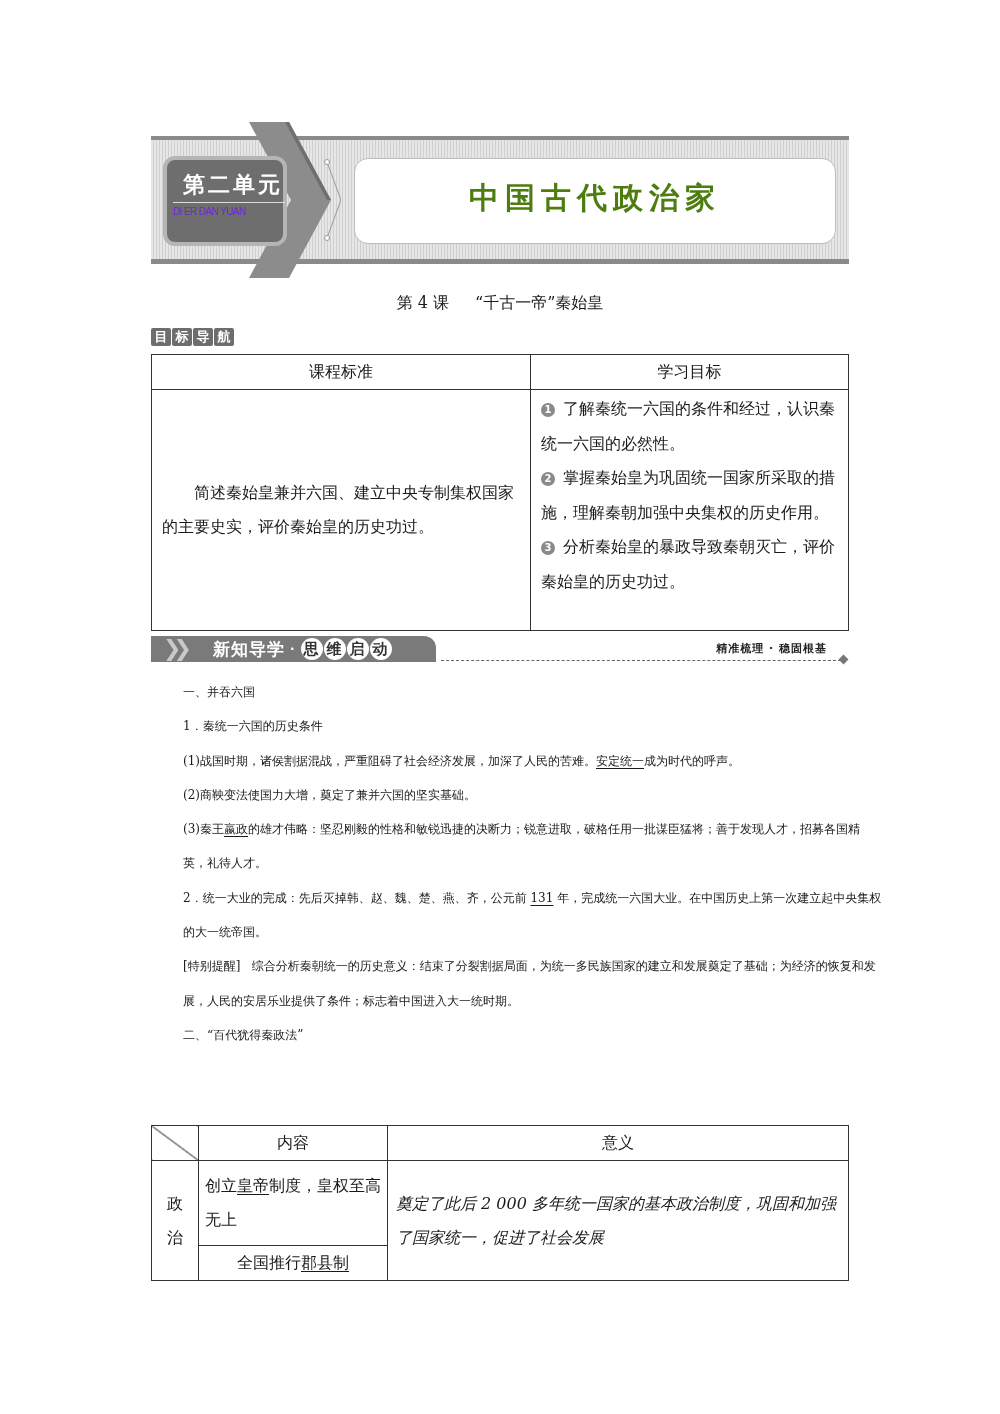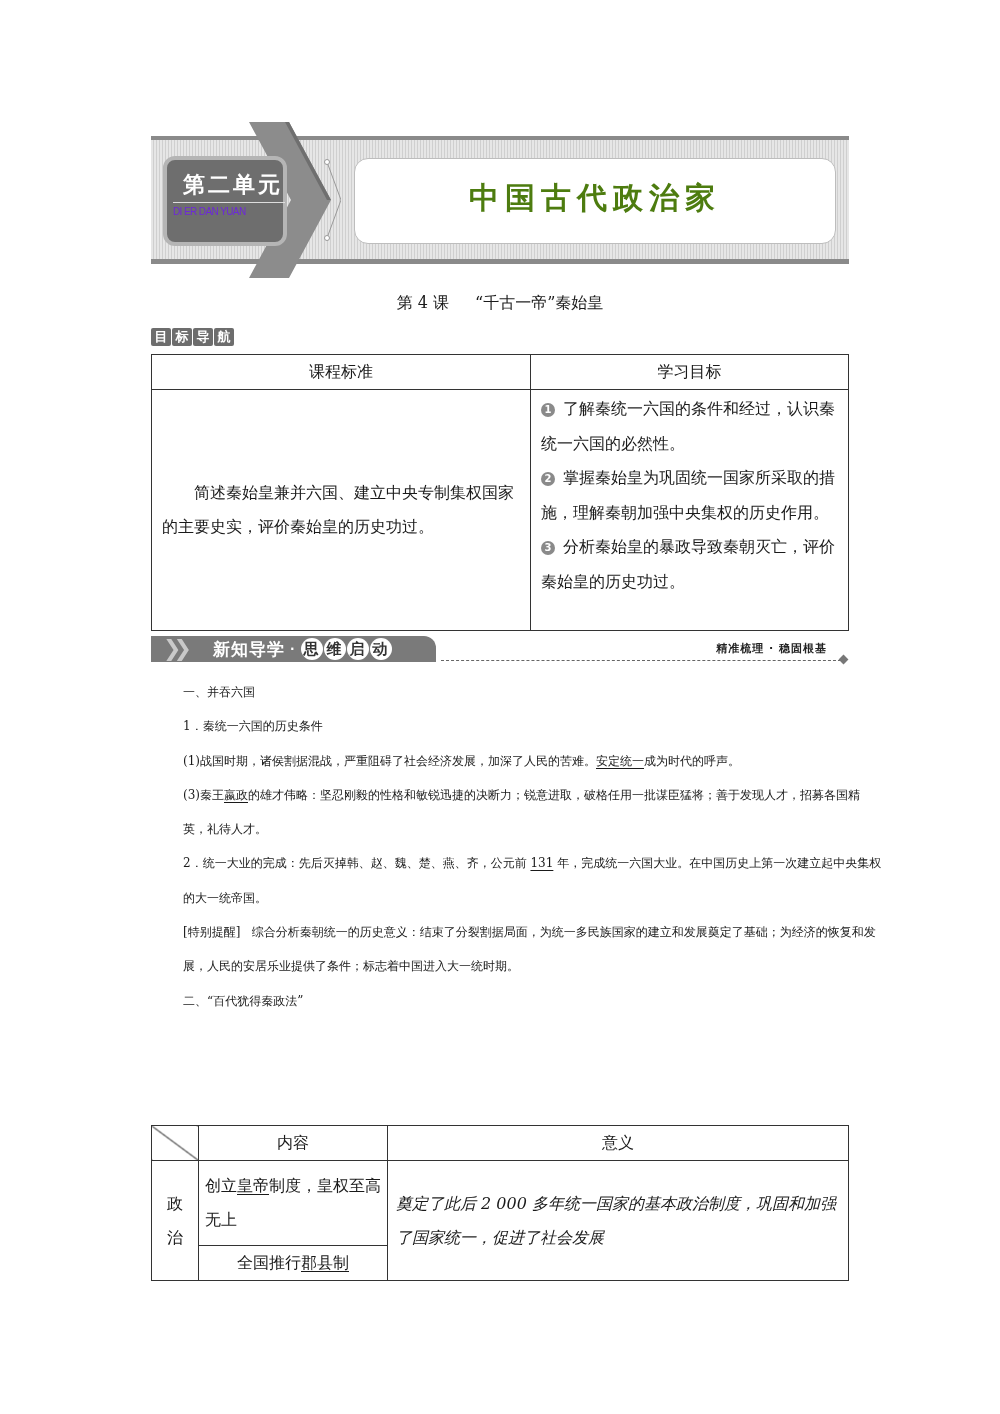--- a/index.html
+++ b/index.html
@@ -134,20 +134,21 @@
   </div>
   <div class="section-dash"></div>
   <div class="section-right">精准梳理 · 稳固根基</div>
   <div class="diamond"></div>
 </div>
 
 <div class="body-text">
   <p>一、并吞六国</p>
   <p>1．秦统一六国的历史条件</p>
   <p><span>(1)战国时期，诸侯割据混战，严重阻碍了社会经济发展，加深了人民的苦难。</span><span class="u">安定统一</span><span>成为时代的呼声。</span></p>
+  <p>(2)商鞅变法使国力大增，奠定了兼并六国的坚实基础。</p>
   <p><span>(3)秦王</span><span class="u">嬴政</span><span>的雄才伟略：坚忍刚毅的性格和敏锐迅捷的决断力；锐意进取，破格任用一批谋臣猛将；善于发现人才，招募各国精英，礼待人才。</span></p>
   <p><span>2．统一大业的完成：先后灭掉韩、赵、魏、楚、燕、齐，公元前 </span><span class="u">131</span><span> 年，完成统一六国大业。在中国历史上第一次建立起中央集权的大一统帝国。</span></p>
   <p><span>[特别提醒]</span>&nbsp;&nbsp;&nbsp;<span>综合分析秦朝统一的历史意义：结束了分裂割据局面，为统一多民族国家的建立和发展奠定了基础；为经济的恢复和发展，人民的安居乐业提供了条件；标志着中国进入大一统时期。</span></p>
   <p>二、“百代犹得秦政法”</p>
 </div>
 
 <table class="pol-table">
   <tbody>
       <tr class="head">
     <td class="diag"></td>

